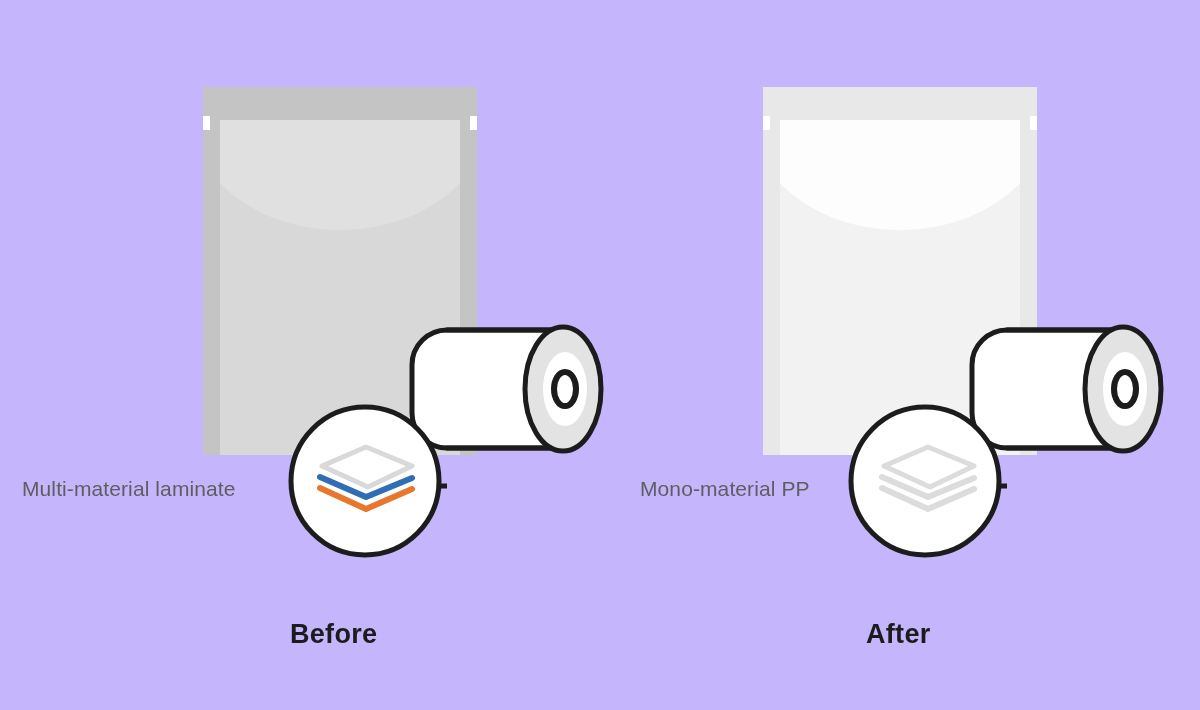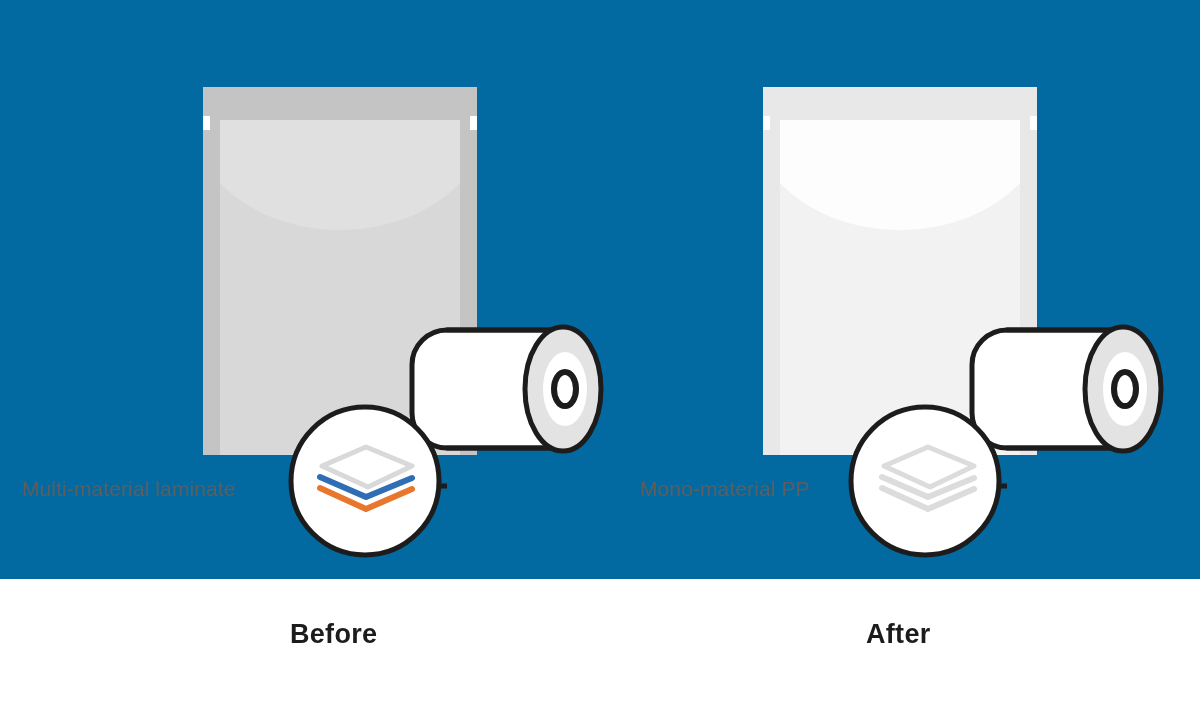--- a/index.html
+++ b/index.html
@@ -11,22 +11,22 @@
   body {
     width: 1200px;
     height: 710px;
     font-family: "Liberation Sans", sans-serif;
     overflow: hidden;
     position: relative;
   }
   #stage {
     position: relative;
     width: 1200px;
-    height: 579px;
-    background: #0369a1;
+    height: 710px;
+    background: #c4b5fd;
   }
   #stage svg {
     position: absolute;
     top: 0;
     left: 0;
     display: block;
   }
   .side-label {
     font-family: "Liberation Sans", sans-serif;
     font-size: 21px;

